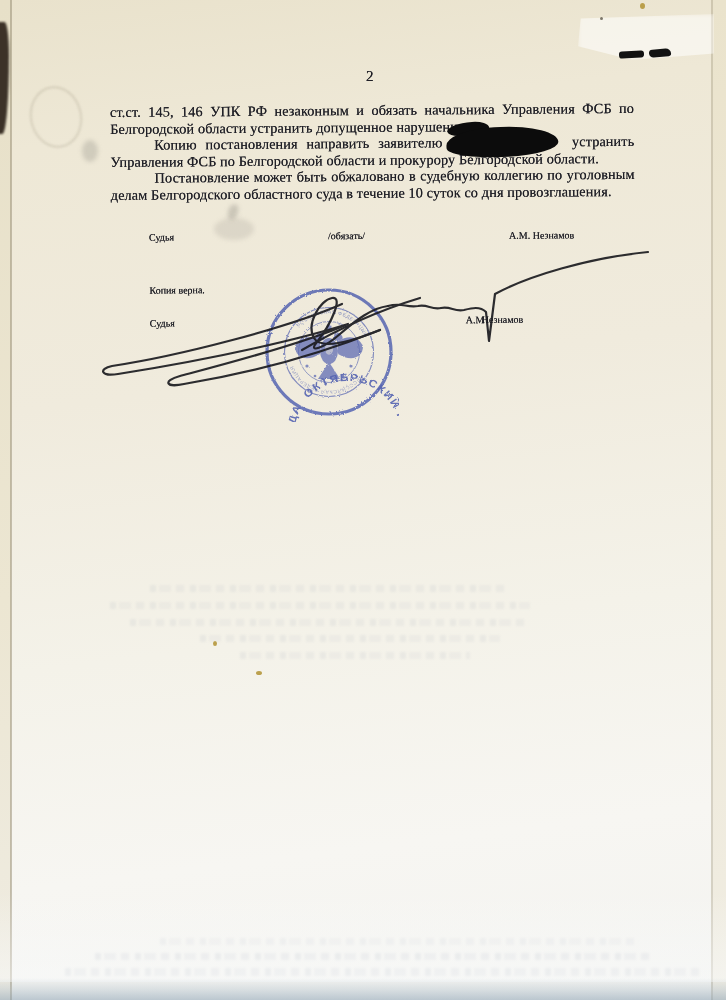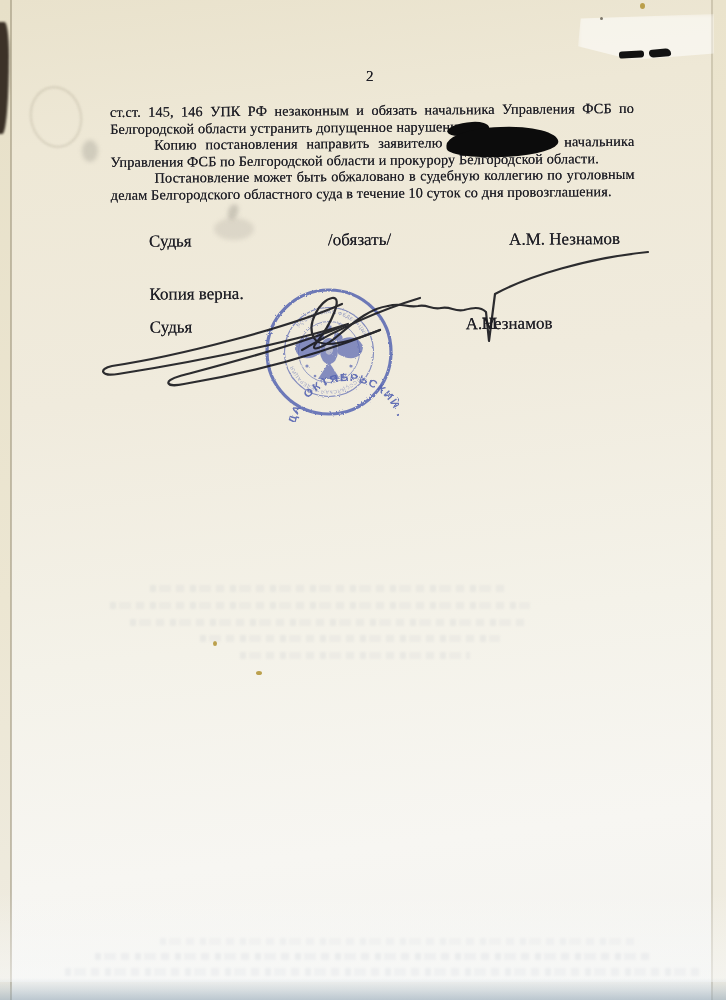--- a/index.html
+++ b/index.html
@@ -34,21 +34,21 @@
   .indent{text-indent:44px;}
   .splitline{display:flex;justify-content:space-between;padding-left:44px;width:480px;}
   .splitline .lft{word-spacing:5px;white-space:nowrap;}
   .splitline .rgt{white-space:nowrap;}
 
   .redact-big{left:336px;top:26px;width:112px;height:30px;background:#0c0c0c;border-radius:46% 54% 48% 52%/58% 62% 44% 40%;transform:rotate(-2.2deg);}
   .redact-small{left:337px;top:21px;width:42px;height:13px;background:#0c0c0c;border-radius:60% 40% 70% 30%/60% 55% 45% 40%;transform:rotate(-4deg);}
   .redact-tail{left:369px;top:28px;width:16px;height:10px;background:#0c0c0c;border-radius:40% 60% 60% 40%;transform:rotate(18deg);}
 
   
-  .sig-text{position:absolute;font-size:17px;white-space:nowrap;text-shadow:0 0 .45px rgba(31,31,38,.9);}
+  .sig-text{position:absolute;font-size:10px;white-space:nowrap;text-shadow:0 0 .45px rgba(31,31,38,.9);}
 
   
   .bleed{position:absolute;height:7px;opacity:.5;filter:blur(.8px);
     background:repeating-linear-gradient(90deg,rgba(135,145,168,.20) 0 6px,rgba(135,145,168,0) 6px 9px,rgba(135,145,168,.13) 9px 21px,rgba(135,145,168,0) 21px 26px,rgba(135,145,168,.17) 26px 34px,rgba(135,145,168,0) 34px 40px);}
   .bleed.strong{opacity:.8;}
 </style>
 </head>
 <body>
 
 <div id="scan">
@@ -69,21 +69,21 @@
   <div class="abs smudge" style="left:214px;top:218px;width:40px;height:22px;background:rgba(125,120,110,.16);"></div>
 
   <div class="abs" style="left:366px;top:68px;font-size:15px;text-shadow:0 0 .4px #1f1f26;">2</div>
 
   <div id="content" class="abs">
 
     <div class="line jf">ст.ст. 145, 146 УПК РФ незаконным и обязать начальника Управления ФСБ по</div>
     <div class="line">Белгородской области устранить допущенное нарушение.</div>
     <div class="line splitline">
       <span class="lft">Копию постановления направить заявителю</span>
-      <span class="rgt">начальника</span>
+      <span class="rgt">устранить</span>
     </div>
     <div class="line">Управления ФСБ по Белгородской области и прокурору Белгородской области.</div>
     <div class="line jf indent">Постановление может быть обжаловано в судебную коллегию по уголовным</div>
     <div class="line">делам Белгородского областного суда в течение 10 суток со дня провозглашения.</div>
 
     <div class="abs redact-small"></div>
     <div class="abs redact-tail"></div>
     <div class="abs redact-big"></div>
 
     <span class="sig-text" style="left:38px;top:128px;">Судья</span>

